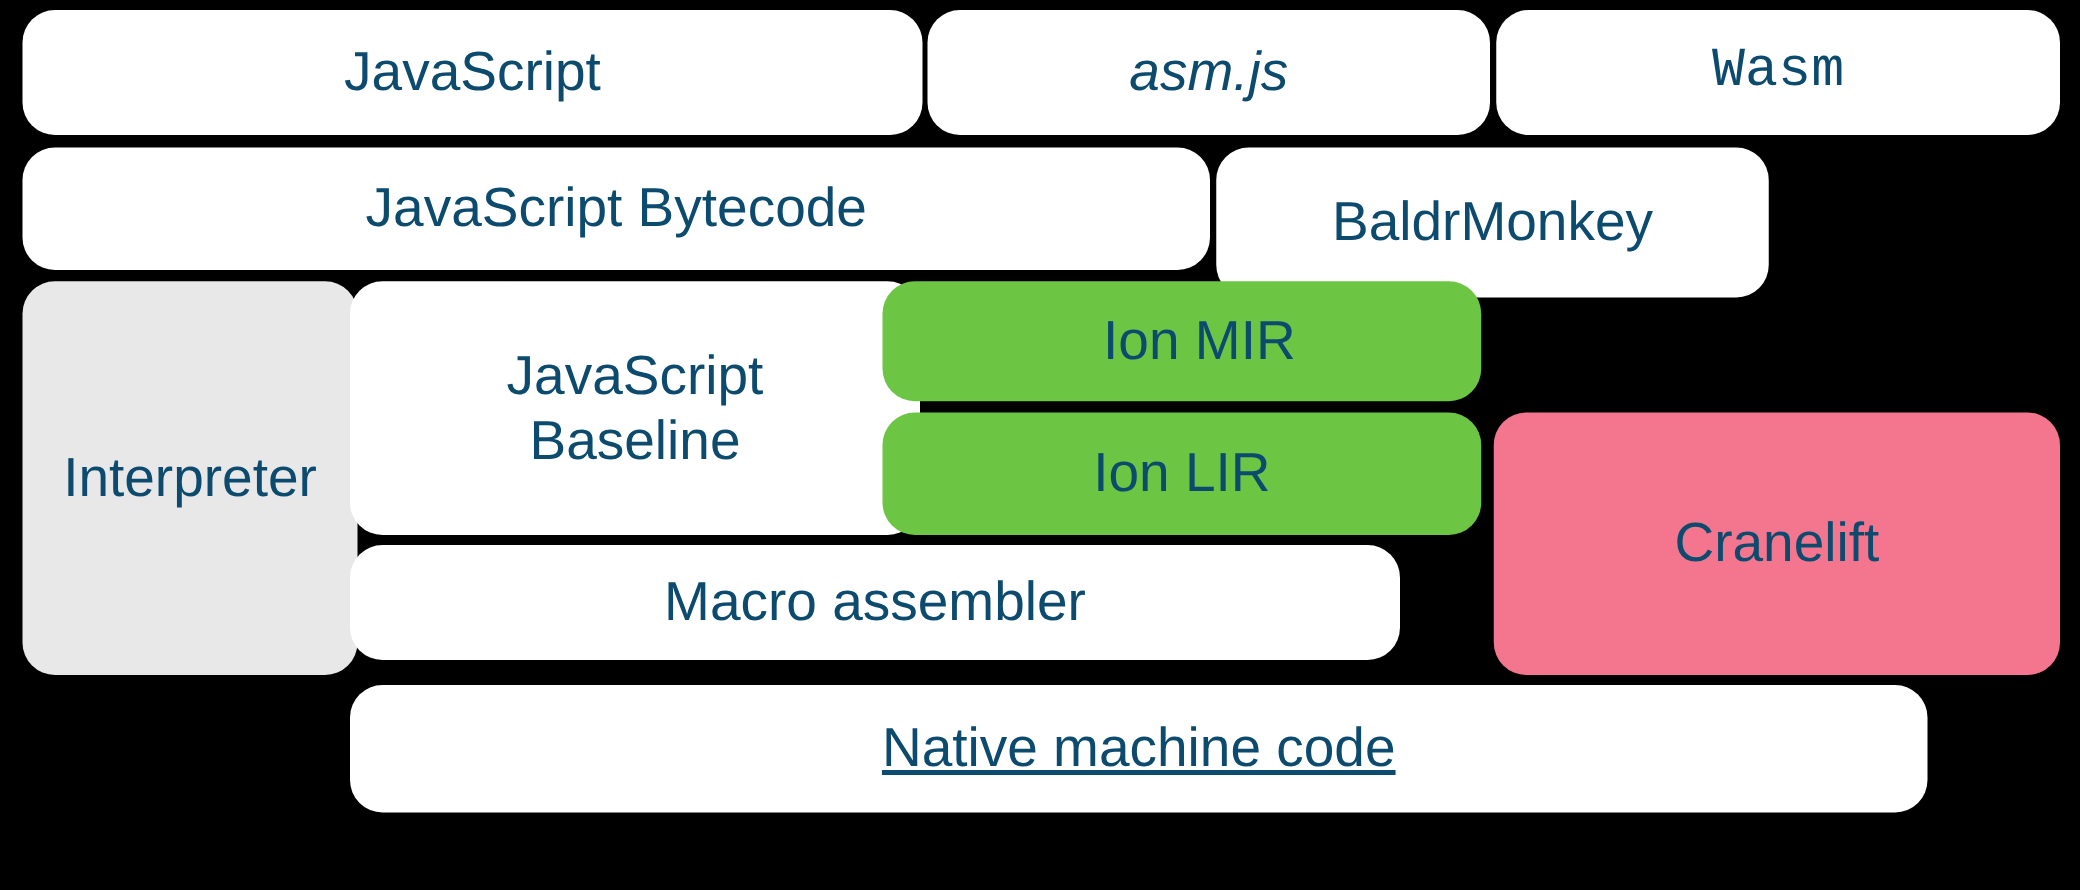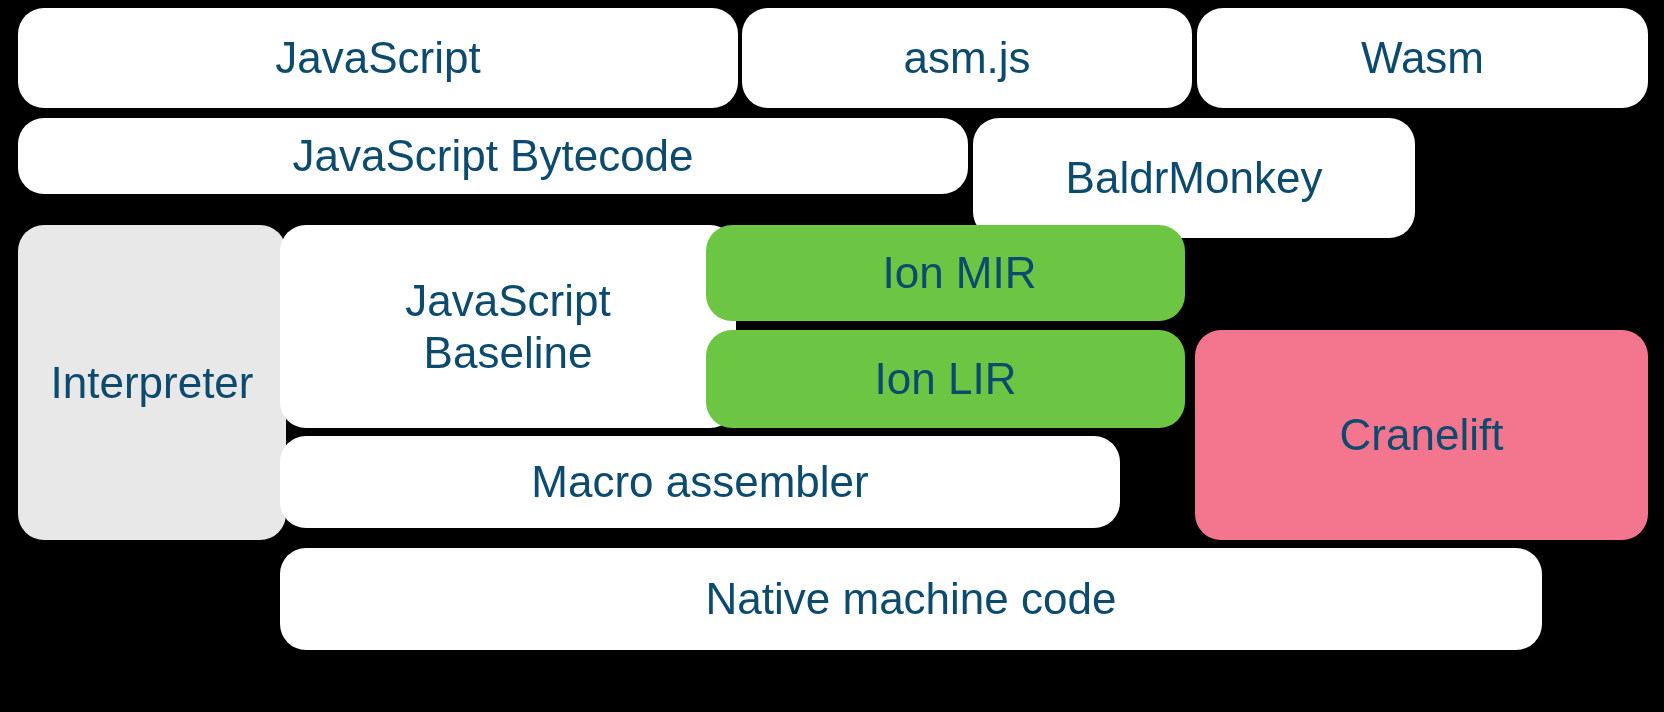--- a/index.html
+++ b/index.html
@@ -40,25 +40,25 @@
   .node .lbl {
     display: block;
     padding: 0 10px;
   }
 </style>
 </head>
 <body>
 
 <div id="stage" style="width: 1664px; height: 712px; background: rgb(0, 0, 0);">
     <div class="node" style="left: 18px; top: 8px; width: 720px; height: 100px;"><span class="lbl">JavaScript</span></div>
-    <div class="node" style="left: 742px; top: 8px; width: 450px; height: 100px;"><span class="lbl">asm.js</span></div>
-    <div class="node" style="left: 1197px; top: 8px; width: 451px; height: 100px;"><span class="lbl">Wasm</span></div>
-    <div class="node" style="left: 18px; top: 118px; width: 950px; height: 76px;"><span class="lbl">JavaScript Bytecode</span></div>
+    <div class="node" style="left: 742px; top: 8px; width: 450px; height: 100px; font-style: italic;"><span class="lbl">asm.js</span></div>
+    <div class="node" style="left: 1197px; top: 8px; width: 451px; height: 100px; font-family: Liberation Mono, monospace;"><span class="lbl">Wasm</span></div>
+    <div class="node" style="left: 18px; top: 118px; width: 950px; height: 98px;"><span class="lbl">JavaScript Bytecode</span></div>
     <div class="node" style="left: 973px; top: 118px; width: 442px; height: 120px;"><span class="lbl">BaldrMonkey</span></div>
     <div class="node gray" style="left: 18px; top: 225px; width: 268px; height: 315px; text-align: center;"><span class="lbl">Interpreter</span></div>
     <div class="node" style="left: 280px; top: 225px; width: 456px; height: 203px;"><span class="lbl">JavaScript
 Baseline</span></div>
     <div class="node green" style="left: 706px; top: 225px; width: 479px; height: 96px; padding-left: 28px;"><span class="lbl">Ion MIR</span></div>
     <div class="node pink" style="left: 1195px; top: 330px; width: 453px; height: 210px;"><span class="lbl">Cranelift</span></div>
     <div class="node green" style="left: 706px; top: 330px; width: 479px; height: 98px;"><span class="lbl">Ion LIR</span></div>
     <div class="node" style="left: 280px; top: 436px; width: 840px; height: 92px;"><span class="lbl">Macro assembler</span></div>
-    <div class="node" style="left: 280px; top: 548px; width: 1262px; height: 102px;"><span class="lbl">Native machine code</span></div>
+    <div class="node" style="left: 280px; top: 548px; width: 1262px; height: 102px; text-decoration: underline;"><span class="lbl">Native machine code</span></div>
   </div>
 
 </body></html>

